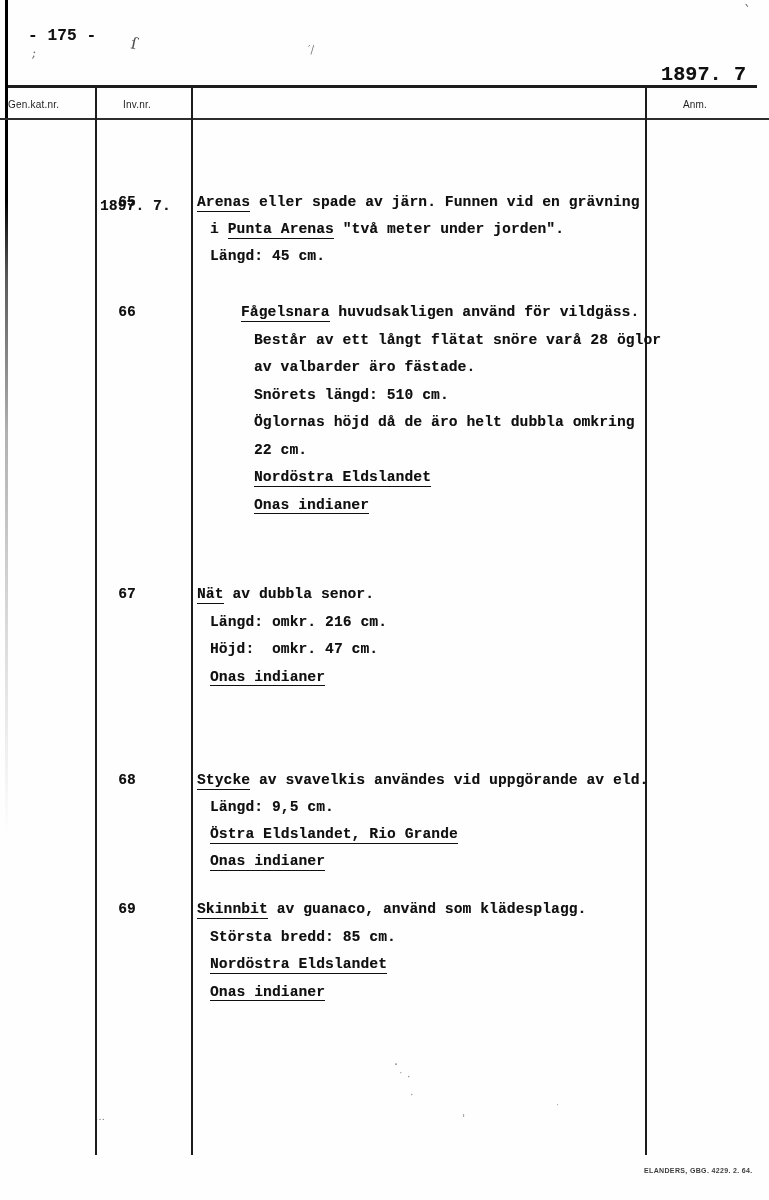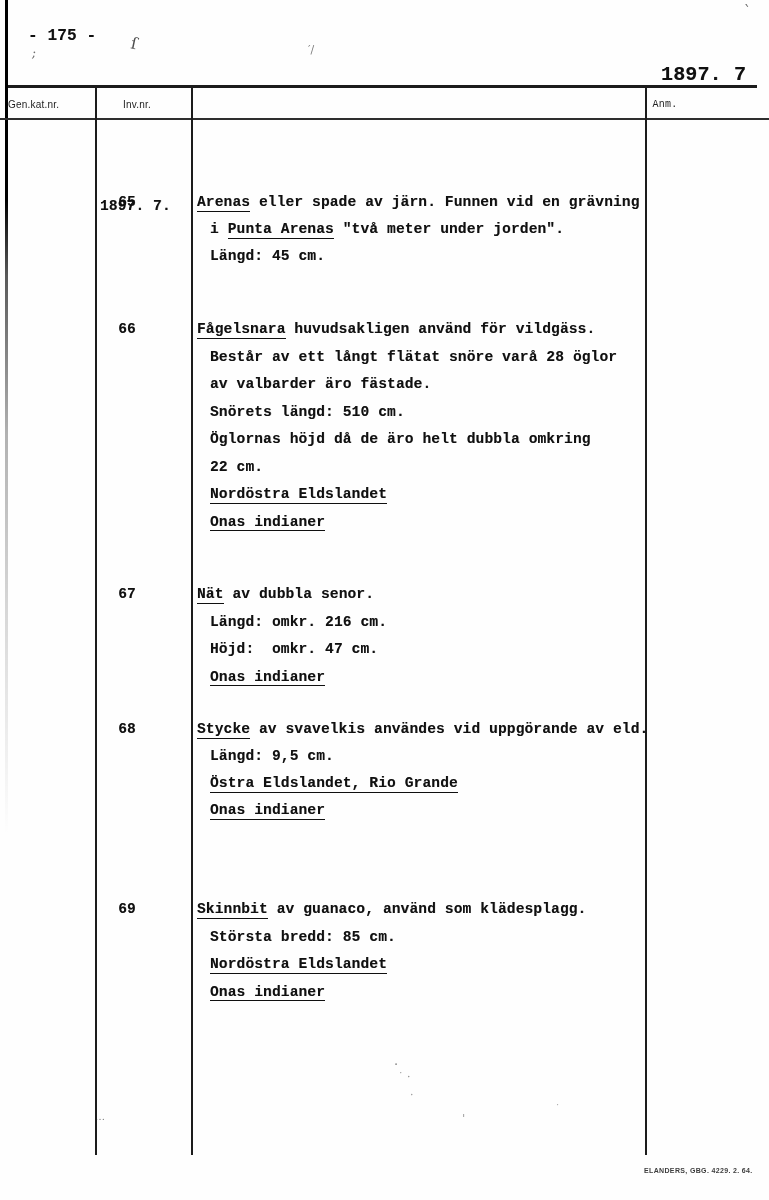--- a/index.html
+++ b/index.html
@@ -45,34 +45,34 @@
   <div class="catalog-ref tw">1897. 7</div>
 
   <div class="hline" style="left:8px;top:85px;width:749px;height:3px;"></div>
   <div class="hline" style="left:0;top:118px;width:769px;height:2px;background:#2e2e2e;"></div>
   <div class="vline" style="left:95px;top:85px;width:2px;height:1070px;"></div>
   <div class="vline" style="left:191px;top:85px;width:2px;height:1070px;"></div>
   <div class="vline" style="left:645px;top:85px;width:2px;height:1070px;"></div>
 
   <div class="col-label" style="left:8px;">Gen.kat.nr.</div>
   <div class="col-label" style="left:95px;width:84px;text-align:center;">Inv.nr.</div>
-  <div class="col-label" style="left:609px;width:112px;text-align:center;font-family:Liberation Mono, monospace;">Anm.</div>
+  <div class="col-label" style="left:639px;width:112px;text-align:center;">Anm.</div>
 
   <div class="group-label tw">1897. 7.</div>
 
   <div id="entries">
       <div class="entry tw" style="top: 189px; line-height: 27px;">
         <span class="num">65</span>
         <div class="lines">
           <div class="line"><span class="u">Arenas</span><span> eller spade av järn. Funnen vid en grävning</span></div>
           <div class="line ind"><span>i </span><span class="u">Punta Arenas</span><span> "två meter under jorden".</span></div>
           <div class="line ind"><span>Längd: 45 cm.</span></div>
         </div>
       </div>
-      <div class="entry tw" style="top: 316px; line-height: 27.5px;">
+      <div class="entry tw" style="top: 299px; line-height: 27.5px; padding-left: 44px;">
         <span class="num">66</span>
         <div class="lines">
           <div class="line"><span class="u">Fågelsnara</span><span> huvudsakligen använd för vildgäss.</span></div>
           <div class="line ind"><span>Består av ett långt flätat snöre varå 28 öglor</span></div>
           <div class="line ind"><span>av valbarder äro fästade.</span></div>
           <div class="line ind"><span>Snörets längd: 510 cm.</span></div>
           <div class="line ind"><span>Öglornas höjd då de äro helt dubbla omkring</span></div>
           <div class="line ind"><span>22 cm.</span></div>
           <div class="line ind"><span class="u">Nordöstra Eldslandet</span></div>
           <div class="line ind"><span class="u">Onas indianer</span></div>
@@ -80,21 +80,21 @@
       </div>
       <div class="entry tw" style="top: 581px; line-height: 27.5px;">
         <span class="num">67</span>
         <div class="lines">
           <div class="line"><span class="u">Nät</span><span> av dubbla senor.</span></div>
           <div class="line ind"><span>Längd: omkr. 216 cm.</span></div>
           <div class="line ind"><span>Höjd:  omkr. 47 cm.</span></div>
           <div class="line ind"><span class="u">Onas indianer</span></div>
         </div>
       </div>
-      <div class="entry tw" style="top: 716px; line-height: 27px;">
+      <div class="entry tw" style="top: 767px; line-height: 27px;">
         <span class="num">68</span>
         <div class="lines">
           <div class="line"><span class="u">Stycke</span><span> av svavelkis användes vid uppgörande av eld.</span></div>
           <div class="line ind"><span>Längd: 9,5 cm.</span></div>
           <div class="line ind"><span class="u">Östra Eldslandet, Rio Grande</span></div>
           <div class="line ind"><span class="u">Onas indianer</span></div>
         </div>
       </div>
       <div class="entry tw" style="top: 896px; line-height: 27.5px;">
         <span class="num">69</span>

